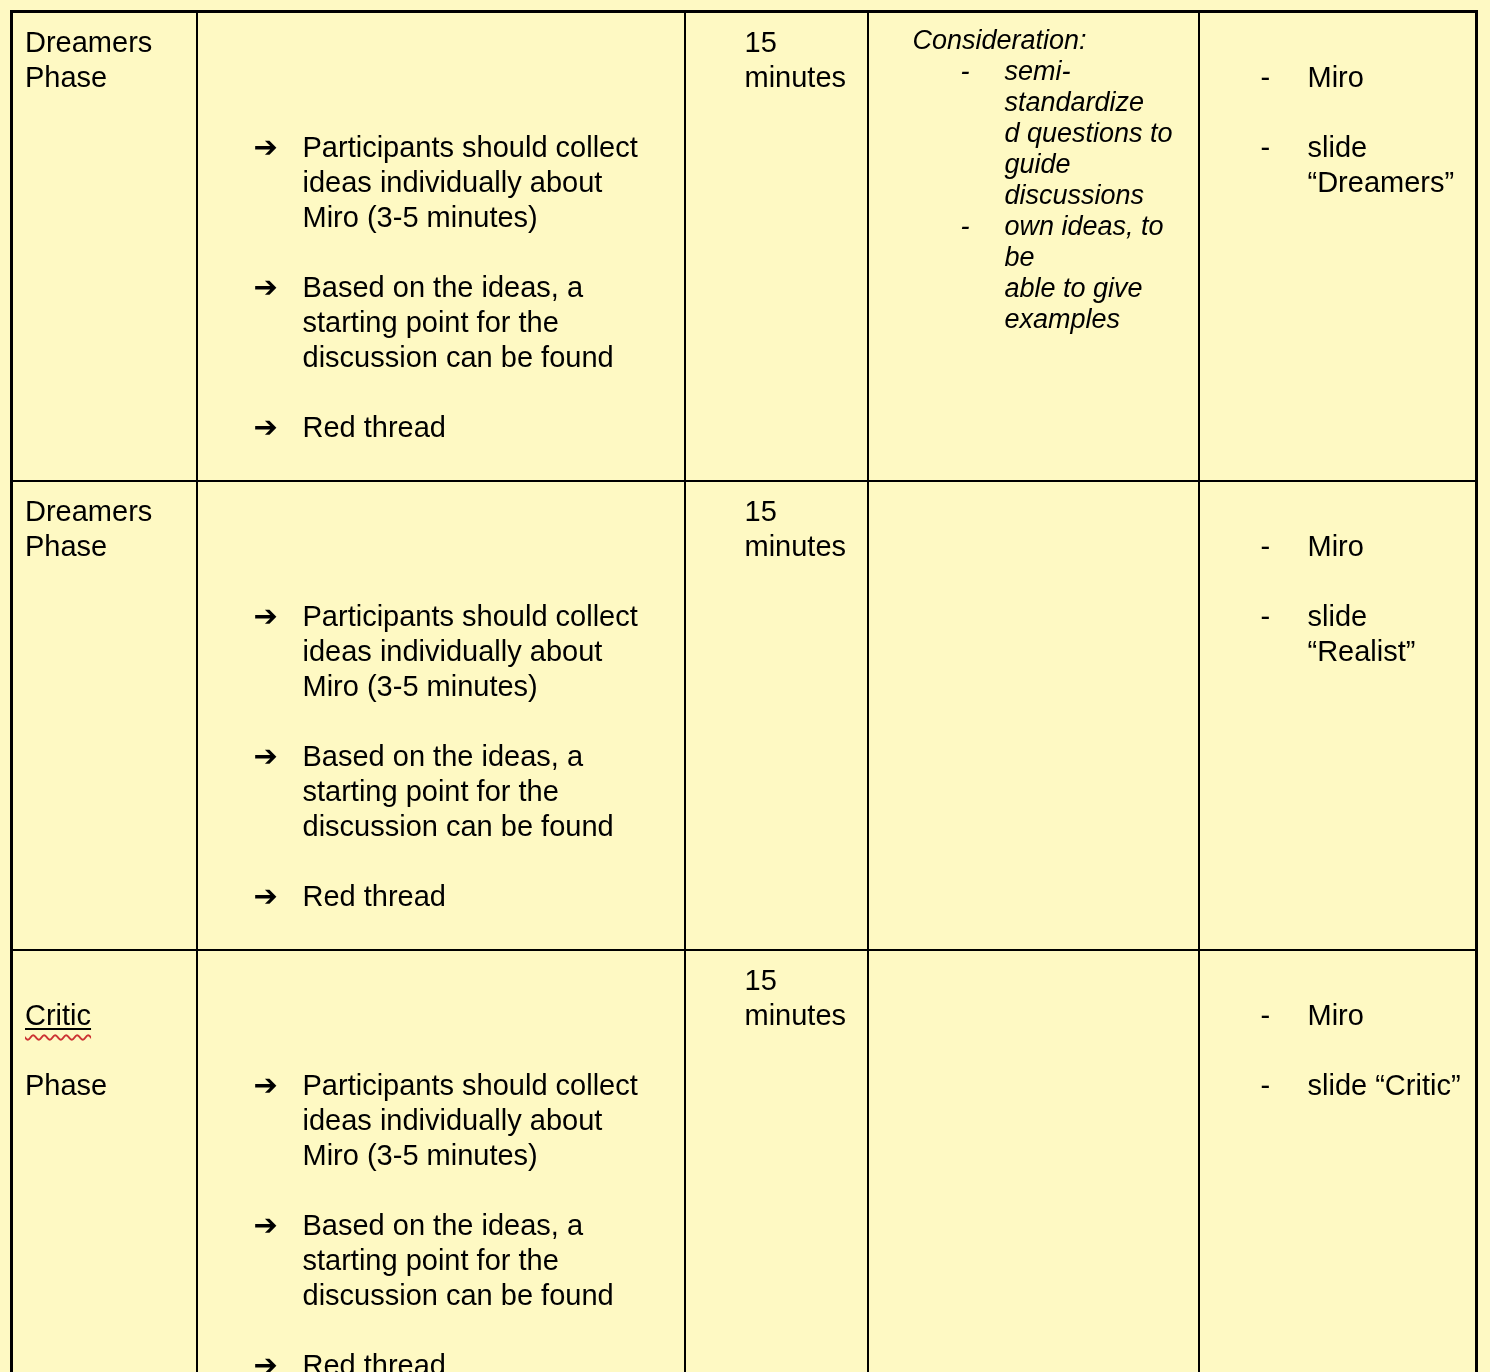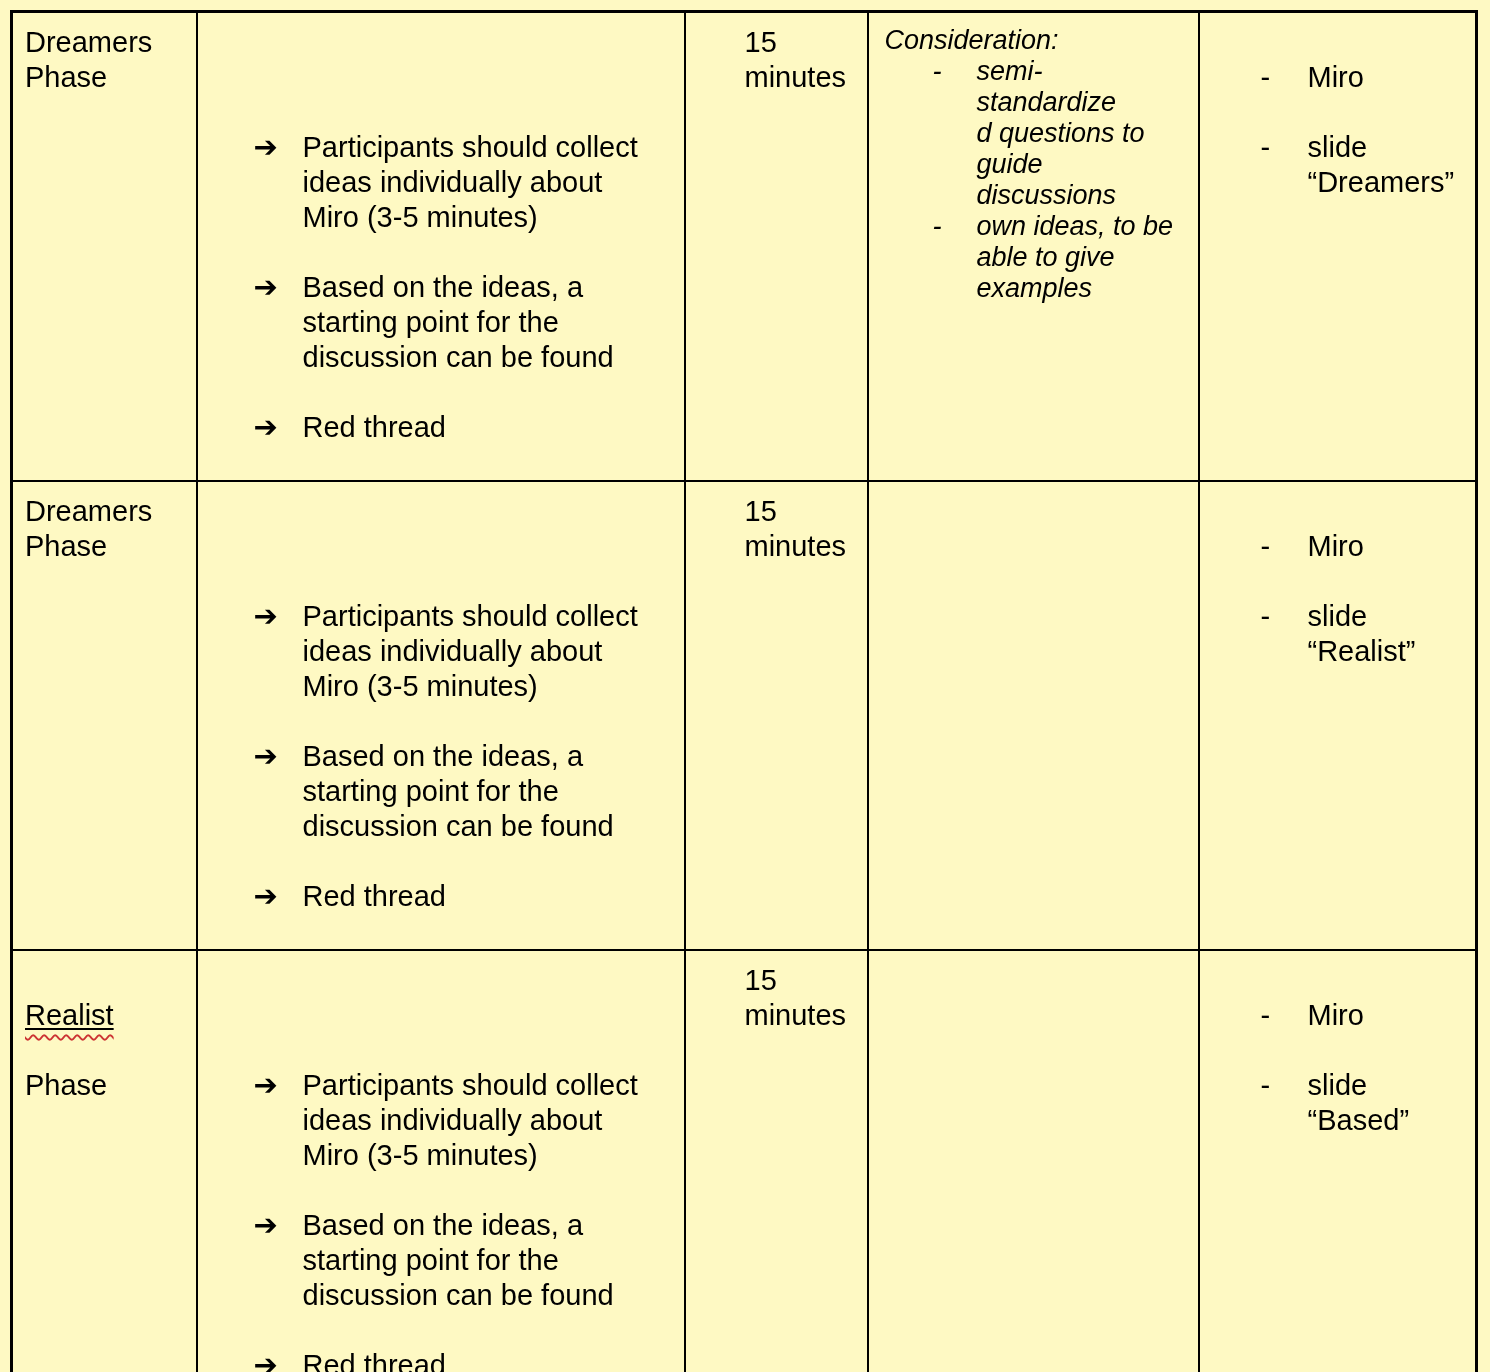--- a/index.html
+++ b/index.html
@@ -56,21 +56,21 @@
   
   .list-cell-inner { padding: 12px 5px 0 0; }
   .blank-line { height: 35px; }
   .li { position: relative; }
   .act-li  { padding-left: 105px; }
   .act-li .marker { position: absolute; left: 56px; top: 0; }
   .mat-li  { padding-left: 108px; }
   .mat-li .marker { position: absolute; left: 61px; top: 0; }
 
   
-  .consider-cell-inner { padding: 12px 22px 0 0; font-style: italic; }
+  .consider-cell-inner { padding: 12px 22px 0 0; font-style: italic; margin-left: 28px; }
   .c { font-size: 27px; line-height: 31px; white-space: pre-line; }
   .consider-heading { margin-left: 16px; }
   .con-li { padding-left: 108px; position: relative; }
   .con-li .marker { position: absolute; left: 64px; top: 0; }
 </style>
 </head>
 <body>
 
 <div class="page">
   <table class="plan">
@@ -150,21 +150,21 @@
           <div class="li mat-li"><span class="marker">-</span><span>Miro</span></div>
           <div class="li mat-li"><span class="marker">-</span><span>slide
 “Realist”</span></div>
         </div>
       </td>
     </tr>
 
     <tr style="height:332px">
       <td class="cell">
         <div class="phase-cell-inner t">
-          <span class="phase-line"><span class="underlined"><span class="spell">Realist</span></span></span>
+          <span class="phase-line"><span class="underlined"><span class="spell">Critic</span></span></span>
           <span class="phase-line">Phase</span>
         </div>
       </td>
       <td class="cell">
         <div class="list-cell-inner t">
           <div class="blank-line"></div>
           <div class="li act-li"><span class="marker">➔</span><span>Participants should collect
 ideas individually about
 Miro (3-5 minutes)</span></div>
           <div class="li act-li"><span class="marker">➔</span><span>Based on the ideas, a
@@ -173,20 +173,20 @@
           <div class="li act-li"><span class="marker">➔</span><span>Red thread</span></div>
         </div>
       </td>
       <td class="cell">
         <div class="duration-cell-inner t">15 minutes</div>
       </td>
       <td class="cell"></td>
       <td class="cell">
         <div class="list-cell-inner t">
           <div class="li mat-li"><span class="marker">-</span><span>Miro</span></div>
-          <div class="li mat-li"><span class="marker">-</span><span>slide “Based”</span></div>
+          <div class="li mat-li"><span class="marker">-</span><span>slide “Critic”</span></div>
         </div>
       </td>
     </tr>
 
   </tbody>
     </table>
 </div>
 
 </body></html>

